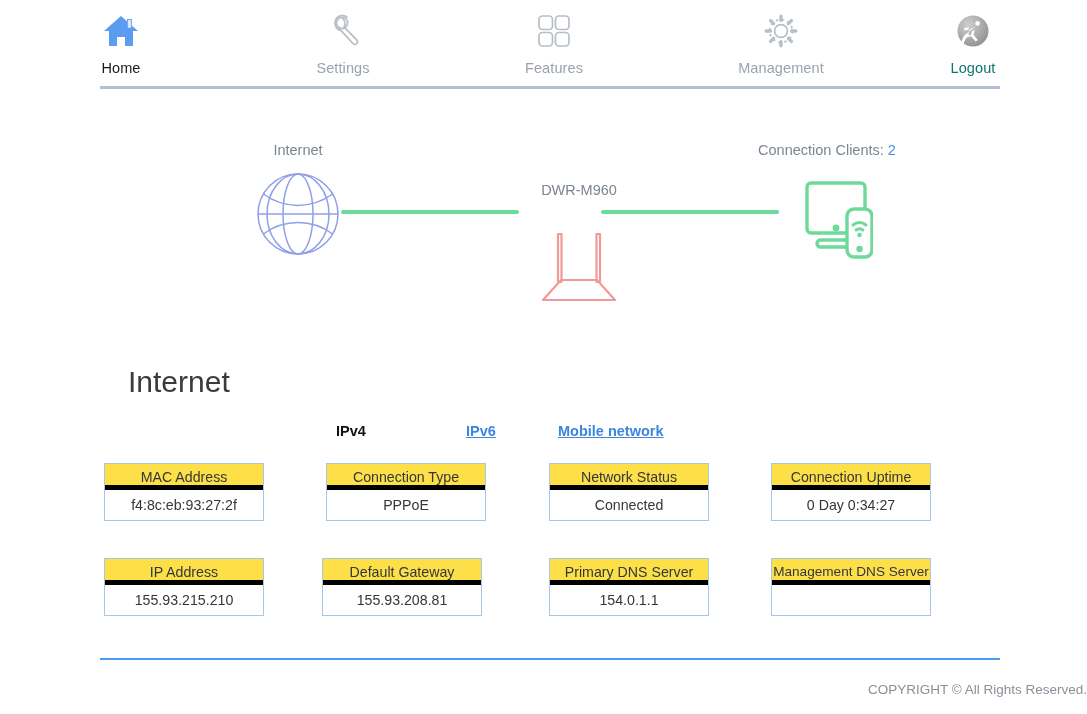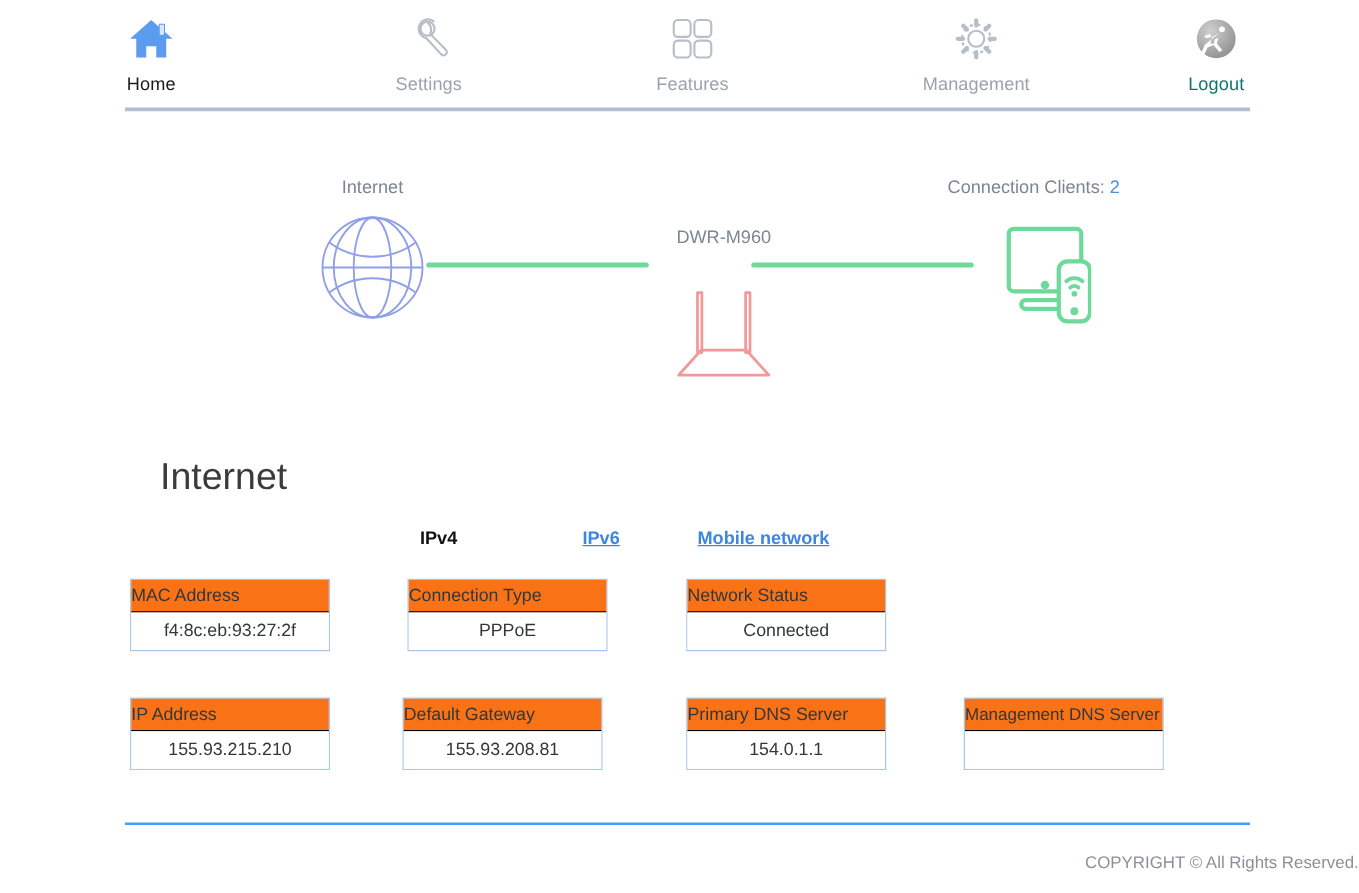--- a/index.html
+++ b/index.html
@@ -69,23 +69,24 @@
   
   .cards { position: absolute; left: 0; top: 463px; width: 1087px; }
   .card-row { position: relative; height: 80px; }
   .card {
     position: absolute;
     width: 160px;
     border: 1px solid #a8c7e8;
     background: #ffffff;
   }
   .card-head {
-    background: #f97316;
-    border-bottom: 1px solid #000000;
+    background: #fde047;
+    border-bottom: 5px solid #000000;
     height: 26px; line-height: 26px;
+    text-align: center;
     font-size: 14.2px; color: #33373b;
     white-space: nowrap; overflow: hidden;
   }
   .card-value {
     height: 30px; line-height: 30px;
     text-align: center;
     font-size: 14.2px; color: #33373b;
     background: #fff;
     white-space: nowrap; overflow: hidden;
   }
@@ -252,20 +253,24 @@
         <div class="card-value">f4:8c:eb:93:27:2f</div>
       </div>
       <div class="card" style="left:326px;">
         <div class="card-head">Connection Type</div>
         <div class="card-value">PPPoE</div>
       </div>
       <div class="card" style="left:549px;">
         <div class="card-head">Network Status</div>
         <div class="card-value">Connected</div>
       </div>
+      <div class="card" style="left:771px;">
+        <div class="card-head">Connection Uptime</div>
+        <div class="card-value">0 Day 0:34:27</div>
+      </div>
     </div>
 
     <div class="card-row" style="margin-top:15px;">
       <div class="card" style="left:104px;">
         <div class="card-head">IP Address</div>
         <div class="card-value">155.93.215.210</div>
       </div>
       <div class="card" style="left:322px;">
         <div class="card-head">Default Gateway</div>
         <div class="card-value">155.93.208.81</div>

